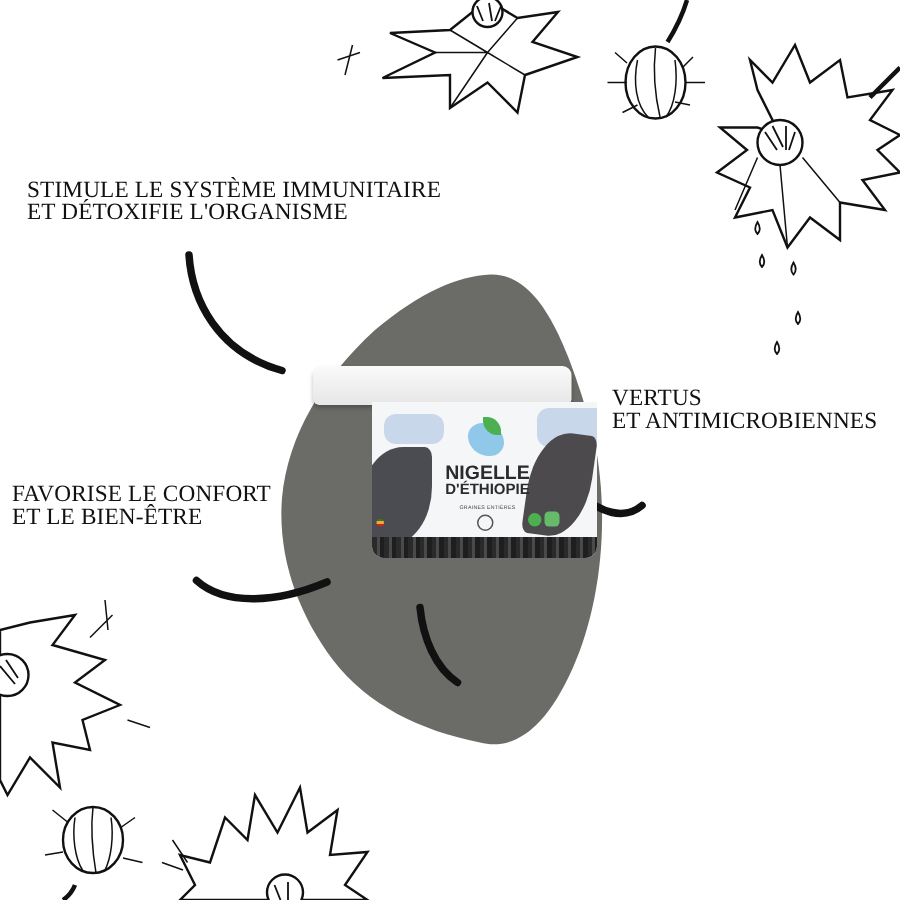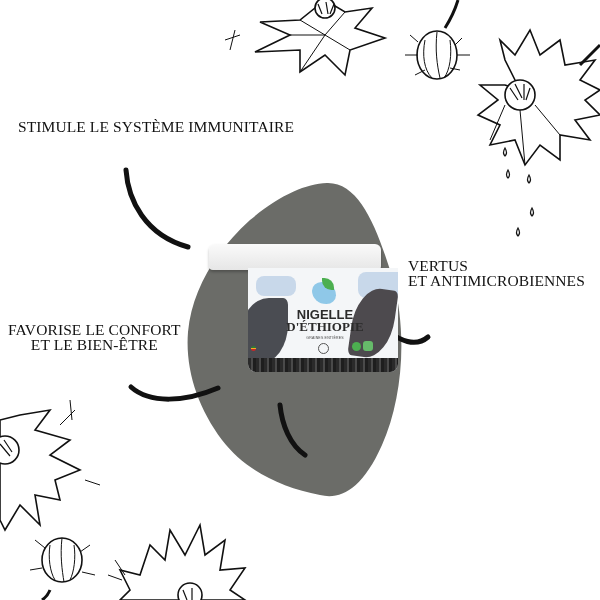--- a/index.html
+++ b/index.html
@@ -3,36 +3,36 @@
 <meta charset="utf-8">
 <style>
   html, body { margin:0; padding:0; }
   body { width:600px; height:600px; background:#ffffff; position:relative; overflow:hidden; font-family:"Liberation Sans", "DejaVu Sans", sans-serif; }
   .canvas { position:absolute; inset:0; }
   svg.layer { position:absolute; left:0; top:0; width:600px; height:600px; }
   .benefit { position:absolute; margin:0; color:#111; font-family:Liberation Serif, serif; font-weight:400; font-size:15.5px; line-height:15px; letter-spacing:0.1px; text-transform:uppercase; }
   .benefit span { display:block; white-space:nowrap; }
   #b1 { left:18px; top:119px; }
   #b2 { left:408px; top:258px; }
-  #b3 { left:8px; top:322px;text-align:center; }
+  #b3 { left:8px; top:322px; }
   #b4 { left:334px; top:447px; }
 
   .jar { position:absolute; left:209px; top:244px; width:172px; height:130px; }
   .jar-lid { position:absolute; left:0; top:0; width:172px; height:26px; background:linear-gradient(#fafafa,#e6e6e6); border-radius:6px 6px 4px 4px; box-shadow:0 2px 3px rgba(0,0,0,0.25); }
   .jar-body { position:absolute; left:11px; top:24px; width:150px; height:104px; background:#f4f6f8; border-radius:0 0 8px 8px; overflow:hidden;margin-left:28px; }
   .jar-seeds { position:absolute; left:0; bottom:0; width:100%; height:14px; background:repeating-linear-gradient(90deg,#2a2a2a 0 3px,#4a4a4a 3px 5px,#1e1e1e 5px 8px); }
   .jar-leaf-l { position:absolute; left:-8px; top:30px; width:48px; height:66px; background:#4a4c52; border-radius:60% 10% 60% 10%; }
   .jar-leaf-r { position:absolute; right:4px; top:20px; width:42px; height:70px; background:#4d4a4e; border-radius:60% 10% 60% 10%; transform:rotate(8deg); }
   .jar-blue-l { position:absolute; left:8px; top:8px; width:40px; height:20px; background:#c8d8ea; border-radius:8px; }
   .jar-blue-r { position:absolute; right:0; top:4px; width:40px; height:26px; background:#c8d8ea; border-radius:8px 0 0 8px; }
   .jar-logo { position:absolute; left:64px; top:14px; width:24px; height:22px; background:#8fc8e8; border-radius:40% 60% 40% 60%; }
   .jar-logo-leaf { position:absolute; left:74px; top:10px; width:12px; height:12px; background:#4caf50; border-radius:0 80% 0 80%; }
   .jar-title { position:absolute; left:34px; top:40px; width:86px; text-align:center; font-family:"Liberation Sans", sans-serif; font-weight:700; color:#2b2b2b; }
   .jar-title .l1 { font-size:13px; line-height:13px; display:block; }
-  .jar-title .l2 { font-size:13px; line-height:11px; display:block;font-family:Liberation Serif, serif; }
+  .jar-title .l2 { font-size:10px; line-height:11px; display:block; }
   .jar-sub { position:absolute; left:40px; top:68px; width:74px; text-align:center; font-size:3.5px; color:#444; letter-spacing:0.2px; }
   .jar-badge { position:absolute; left:70px; top:75px; width:9px; height:9px; border:1px solid #555; border-radius:50%; }
   .jar-eco1 { position:absolute; left:104px; top:74px; width:9px; height:9px; background:#4caf50; border-radius:50%; }
   .jar-eco2 { position:absolute; left:115px; top:73px; width:10px; height:10px; background:#66bb6a; border-radius:3px; }
   .jar-flag { position:absolute; left:3px; top:78px; width:5px; height:5px; background:linear-gradient(#2e7d32 0 33%,#f9a825 33% 66%,#c62828 66%); border-radius:50%; }
 </style>
 </head>
 <body>
 
 <div class="canvas">
@@ -118,20 +118,21 @@
       <div class="jar-badge"></div>
       <div class="jar-eco1"></div>
       <div class="jar-eco2"></div>
       <div class="jar-flag"></div>
       <div class="jar-seeds"></div>
     </div>
   </div>
 
   <p class="benefit" id="b1">
     <span>STIMULE LE SYSTÈME IMMUNITAIRE</span>
+    <span>ET DÉTOXIFIE L'ORGANISME</span>
   </p>
   <p class="benefit" id="b2">
     <span>VERTUS</span>
     <span>ET ANTIMICROBIENNES</span>
   </p>
   <p class="benefit" id="b3">
     <span>FAVORISE LE CONFORT</span>
     <span>ET LE BIEN-ÊTRE</span>
   </p>
 </div>

